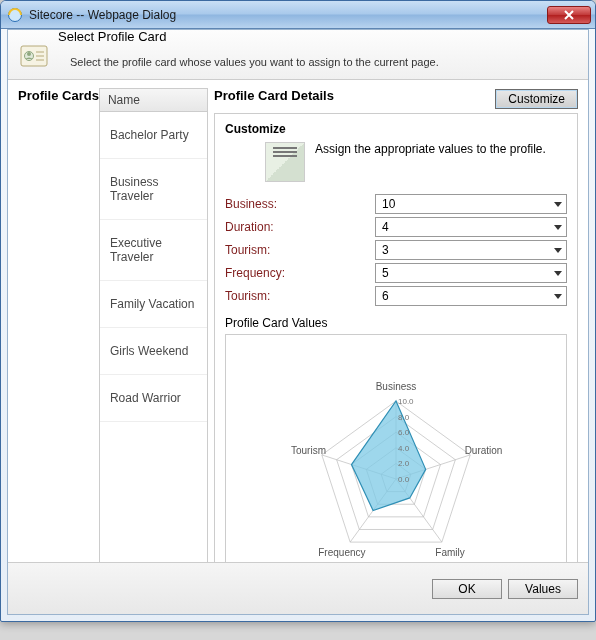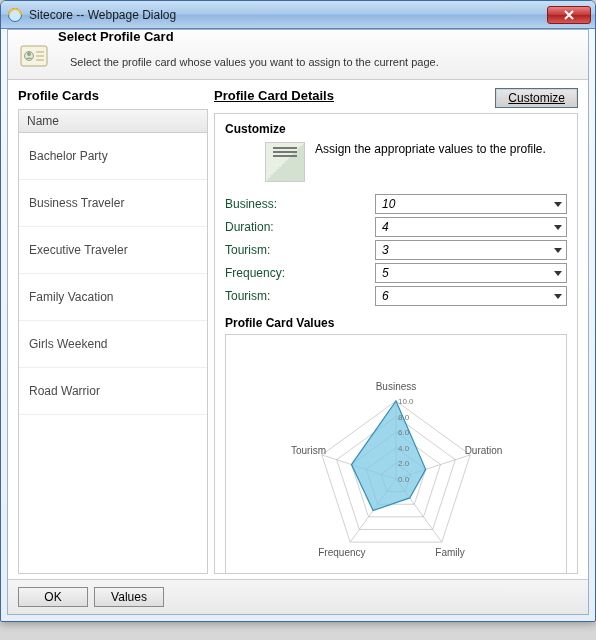--- a/index.html
+++ b/index.html
@@ -53,48 +53,48 @@
     height: 50px;
     border-bottom: 1px solid #ccc;
     background: linear-gradient(#fdfdfd,#f0f0f0);
     display: flex; align-items: center;
     padding: 4px 10px;
   }
   .header-strip .bigicon {
     width: 32px; height: 32px; margin-right: 8px; margin-top:2px;
     flex-shrink:0;
   }
-  .header-strip h3 { margin:0; font-size:13px; font-weight:bold; }
+  .header-strip h3 { margin:0; font-size:13px; font-weight:normal; }
   .header-strip p { margin:12px; font-size:11px; color:#333; }
   .body {
     position: absolute;
     left:0; right:0; top:50px; bottom:36px;
     display:flex;
     padding: 8px 10px 4px 10px;
     gap: 6px;
   }
-  .left-col { width: 190px; display:flex; flex-direction:column;justify-content:flex-end; }
+  .left-col { width: 190px; display:flex; flex-direction:row;justify-content:flex-end; }
   .left-col h4, .right-col > .dtl-hdr h4 { font-size:13px; font-weight:bold; margin:0 0 6px 0; }
   .grid {
     border:1px solid #ccc; flex:1;
     display:flex; flex-direction:column;
     font-size:12px;
     background:#fff;
   }
   .grid-header {
     background: linear-gradient(#f6f6f6,#e7e7e7);
     border-bottom:1px solid #ccc;
     padding: 4px 8px; color:#444;
   }
   .grid-row {
     padding: 16px 10px; border-bottom:1px solid #eee;
     color:#4a4a4a; cursor:default;
   }
   .right-col { flex:1; display:flex; flex-direction:column; min-width:0;}
-  .dtl-hdr { display:flex; align-items:flex-start; justify-content:space-between; margin-bottom:4px;text-decoration:underline;}
+  .dtl-hdr { display:flex; align-items:flex-end; justify-content:space-between; margin-bottom:4px;}
   .btn {
     background: linear-gradient(#f4f4f4,#dedede);
     border:1px solid #8a8a8a;
     padding: 2px 12px; font-size:12px;
     cursor:pointer;
   }
   .btn.active {
     background: linear-gradient(#e8e8e8,#cfcfcf);
     border:1px solid #6b6b6b;
     box-shadow: inset 0 0 0 1px #b8d8f0;
@@ -109,45 +109,45 @@
   .thumb {
     width:40px; height:40px;
     border:1px solid #ccc;
     background: linear-gradient(135deg,#e8f0e4 50%,#d4e0d0 50%);
     display:flex; align-items:flex-start; justify-content:center;
     padding-top:2px;
   }
   .thumb-lines { width:24px; }
   .thumb-lines div { height:2px; background:#777; margin:2px 0; }
   .kv { display:flex; align-items:center; margin: 3px 0; }
-  .kv label { width: 150px; font-size:12px; color:#14532d;}
+  .kv label { width: 150px; font-size:12px; color:#7f1d1d;}
   .kv .sel {
     flex:1;
     border:1px solid #999; height:20px;
     background:#fff;
     display:flex; align-items:center; justify-content:space-between;
-    padding: 0 4px 0 6px; font-size:12px;font-style:italic;
+    padding: 0 4px 0 6px; font-size:12px;
   }
   .sel .arr {
     width:0;height:0;border-left:4px solid transparent;border-right:4px solid transparent;border-top:5px solid #333;
   }
-  .section-title { font-size:12px; font-weight:bold; margin:10px 0 4px 0;}
+  .section-title { font-size:12px; font-weight:normal; margin:10px 0 4px 0;}
   .chart-box {
     border:1px solid #ccc; height: 284px;
     display:flex; align-items:center; justify-content:center;
     background:#fff;
   }
   .chart-box svg { width: 320px; height: 210px; }
   .axis-lbl { font-size:10px; fill:#555; }
   .tick-lbl { font-size:8px; fill:#777; }
   .footer {
-    position:absolute; left:0; right:0; bottom:0; height:35px;
+    position:absolute; left:0; right:0; bottom:0; height:52px;
     border-top:1px solid #ccc;
     background: linear-gradient(#f5f5f5,#e8e8e8);
-    display:flex; align-items:center; 
+    display:flex; align-items:center; justify-content:flex-end;
     padding: 0 10px; gap:6px;
   }
   .footer .btn { width:70px; text-align:center; }
 </style>
 </head>
 <body>
 
 <div class="window">
   <div class="titlebar">
     <span class="favicon">

